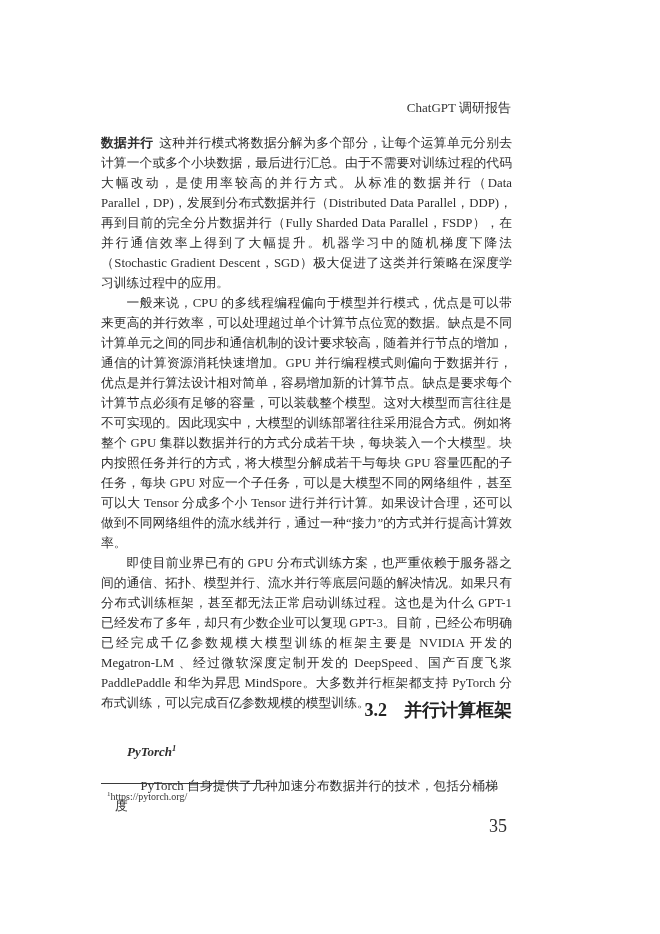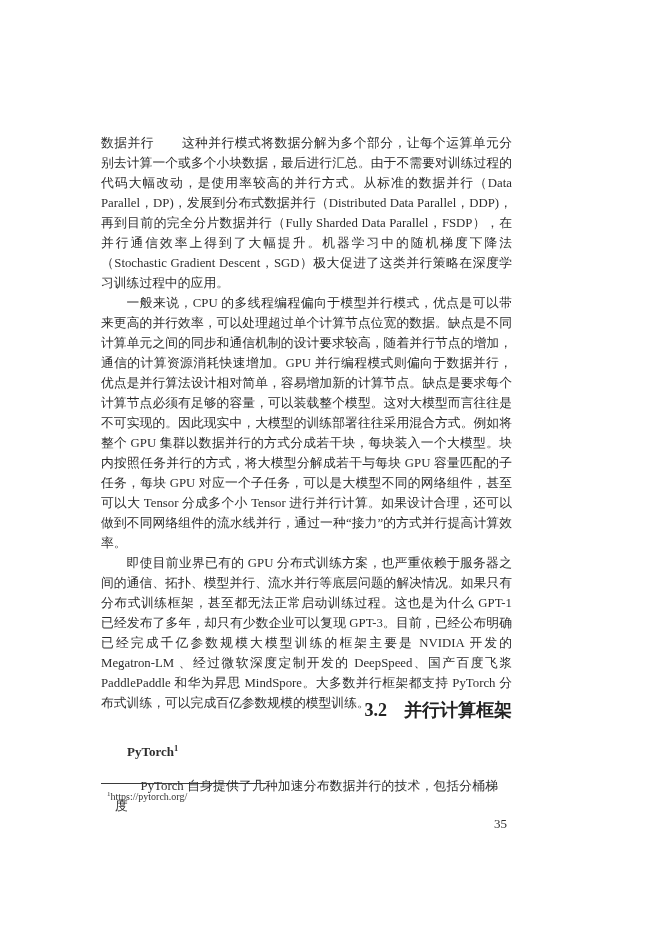--- a/index.html
+++ b/index.html
@@ -27,21 +27,21 @@
     top: 133px;
     left: 101px;
     width: 411px;
     font-size: 12.8px;
     line-height: 20px;
     text-align: justify;
     color: #2e2e2e;
   }
   .body-text p { margin: 0; padding: 0; }
   .para-indent { text-indent: 2em; }
-  .term { font-weight: normal; margin-right: 28px; }
+  .term { font-weight: bold; margin-right: 6px; }
   .bottom-group {
     position: absolute;
     top: 699px;
     left: 101px;
     width: 411px;
     font-size: 12.8px;
     line-height: 20px;
     text-align: justify;
     color: #2e2e2e;
   }
@@ -53,20 +53,21 @@
     color: #222;
     text-align: right;
   }
   .section-number { margin-right: 17px; }
   .subheading {
     margin: 17px 0 0 0;
     text-indent: 2em;
     font-weight: bold;
     font-size: 13px;
     line-height: 20px;
+    font-style: italic;
   }
   .subheading sup { font-size: 8.5px; font-weight: bold; }
   .pytorch-para { margin: 14px; text-indent: 2em; }
   .footnote-area {
     position: absolute;
     top: 783px;
     left: 101px;
     width: 411px;
   }
   .footnote-rule {
@@ -81,29 +82,30 @@
     line-height: 13px;
     color: #333;
   }
   .footnote-line sup { font-size: 7px; }
   .page-number {
     position: absolute;
     top: 816px;
     left: 101px;
     width: 406px;
     text-align: right;
-    font-size: 13px;
+    font-size: 18px;
     color: #2e2e2e;
   }
 </style>
 </head>
 <body>
 
 <div class="page">
 
+  <div class="running-header">ChatGPT 调研报告</div>
 
   <div class="body-text">
     <p><span class="term">数据并行</span><span>这种并行模式将数据分解为多个部分，让每个运算单元分别去计算一个或多个小块数据，最后进行汇总。由于不需要对训练过程的代码大幅改动，是使用率较高的并行方式。从标准的数据并行（Data Parallel，DP)，发展到分布式数据并行（Distributed Data Parallel，DDP)，再到目前的完全分片数据并行（Fully Sharded Data Parallel，FSDP），在并行通信效率上得到了大幅提升。机器学习中的随机梯度下降法（Stochastic Gradient Descent，SGD）极大促进了这类并行策略在深度学习训练过程中的应用。</span></p>
     <p class="para-indent">一般来说，CPU 的多线程编程偏向于模型并行模式，优点是可以带来更高的并行效率，可以处理超过单个计算节点位宽的数据。缺点是不同计算单元之间的同步和通信机制的设计要求较高，随着并行节点的增加，通信的计算资源消耗快速增加。GPU 并行编程模式则偏向于数据并行，优点是并行算法设计相对简单，容易增加新的计算节点。缺点是要求每个计算节点必须有足够的容量，可以装载整个模型。这对大模型而言往往是不可实现的。因此现实中，大模型的训练部署往往采用混合方式。例如将整个 GPU 集群以数据并行的方式分成若干块，每块装入一个大模型。块内按照任务并行的方式，将大模型分解成若干与每块 GPU 容量匹配的子任务，每块 GPU 对应一个子任务，可以是大模型不同的网络组件，甚至可以大 Tensor 分成多个小 Tensor 进行并行计算。如果设计合理，还可以做到不同网络组件的流水线并行，通过一种“接力”的方式并行提高计算效率。</p>
     <p class="para-indent">即使目前业界已有的 GPU 分布式训练方案，也严重依赖于服务器之间的通信、拓扑、模型并行、流水并行等底层问题的解决情况。如果只有分布式训练框架，甚至都无法正常启动训练过程。这也是为什么 GPT-1 已经发布了多年，却只有少数企业可以复现 GPT-3。目前，已经公布明确已经完成千亿参数规模大模型训练的框架主要是 NVIDIA 开发的 Megatron-LM 、经过微软深度定制开发的 DeepSpeed、国产百度飞浆 PaddlePaddle 和华为昇思 MindSpore。大多数并行框架都支持 PyTorch 分布式训练，可以完成百亿参数规模的模型训练。</p>
   </div>
 
   <div class="bottom-group">
     <h2 class="section-heading"><span class="section-number">3.2</span><span class="section-title">并行计算框架</span></h2>
     <p class="subheading"><span>PyTorch</span><sup>1</sup></p>

